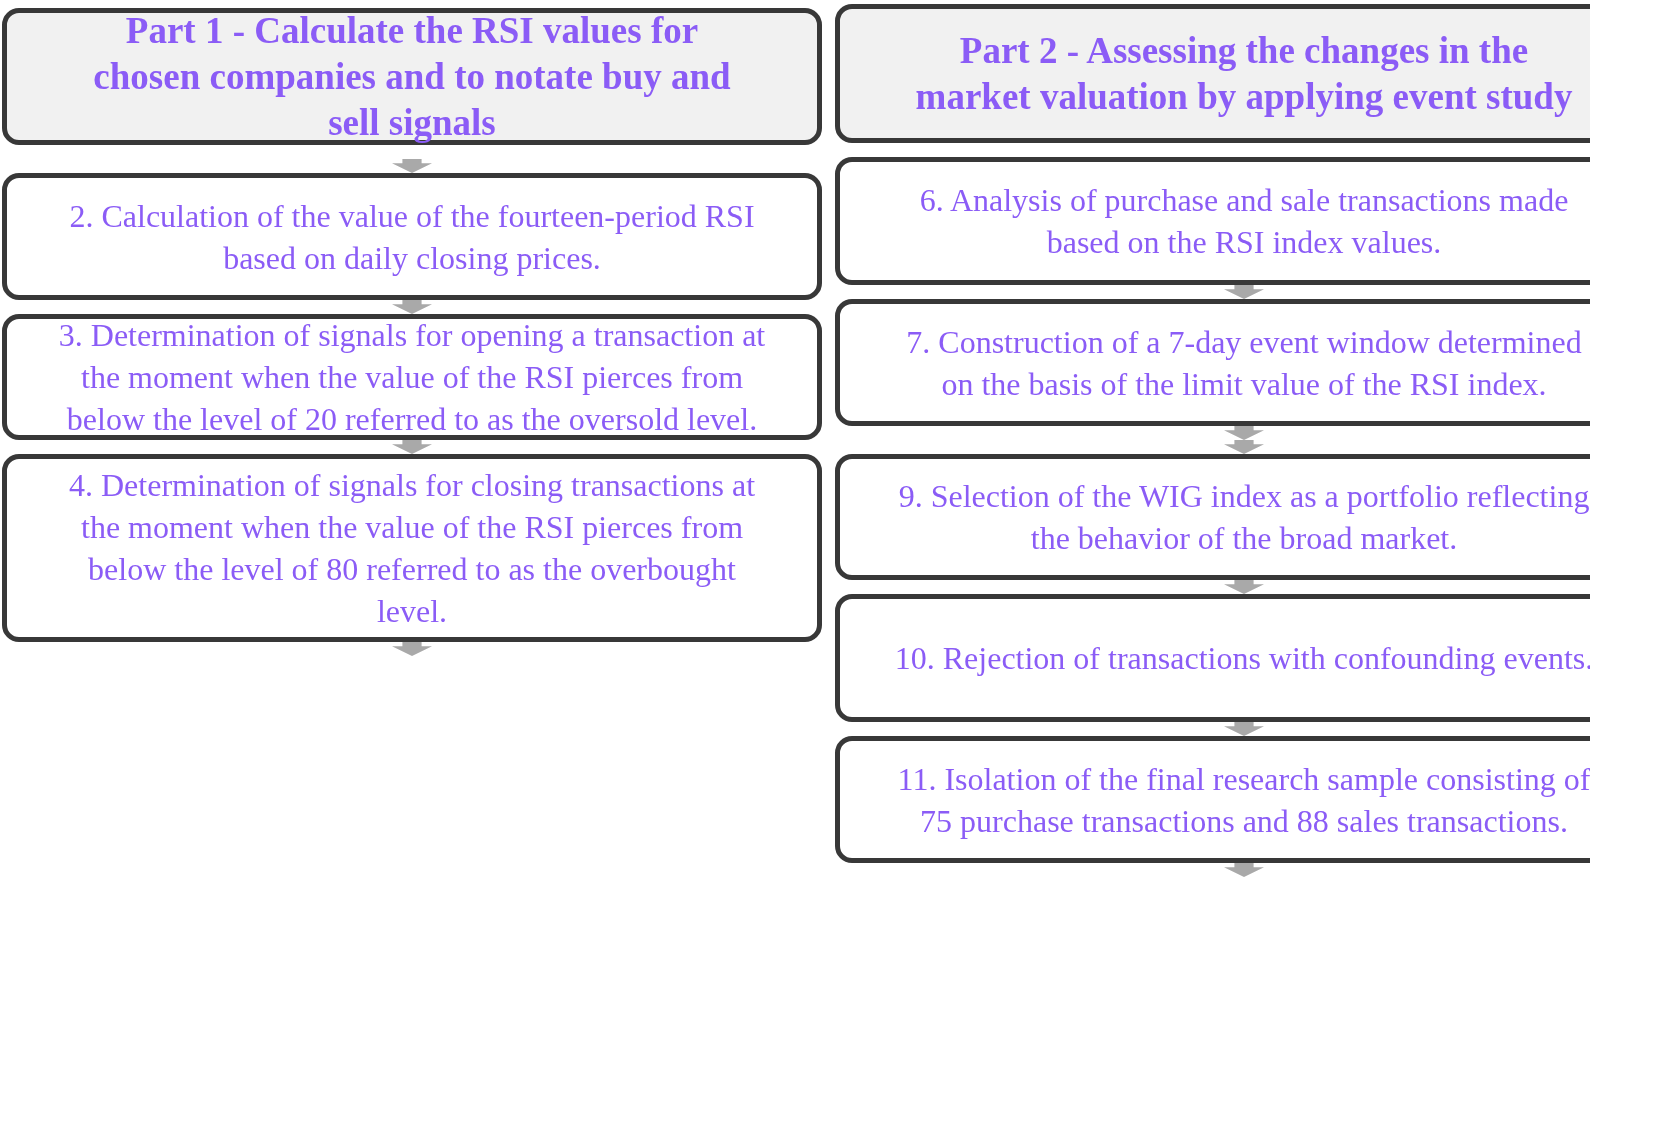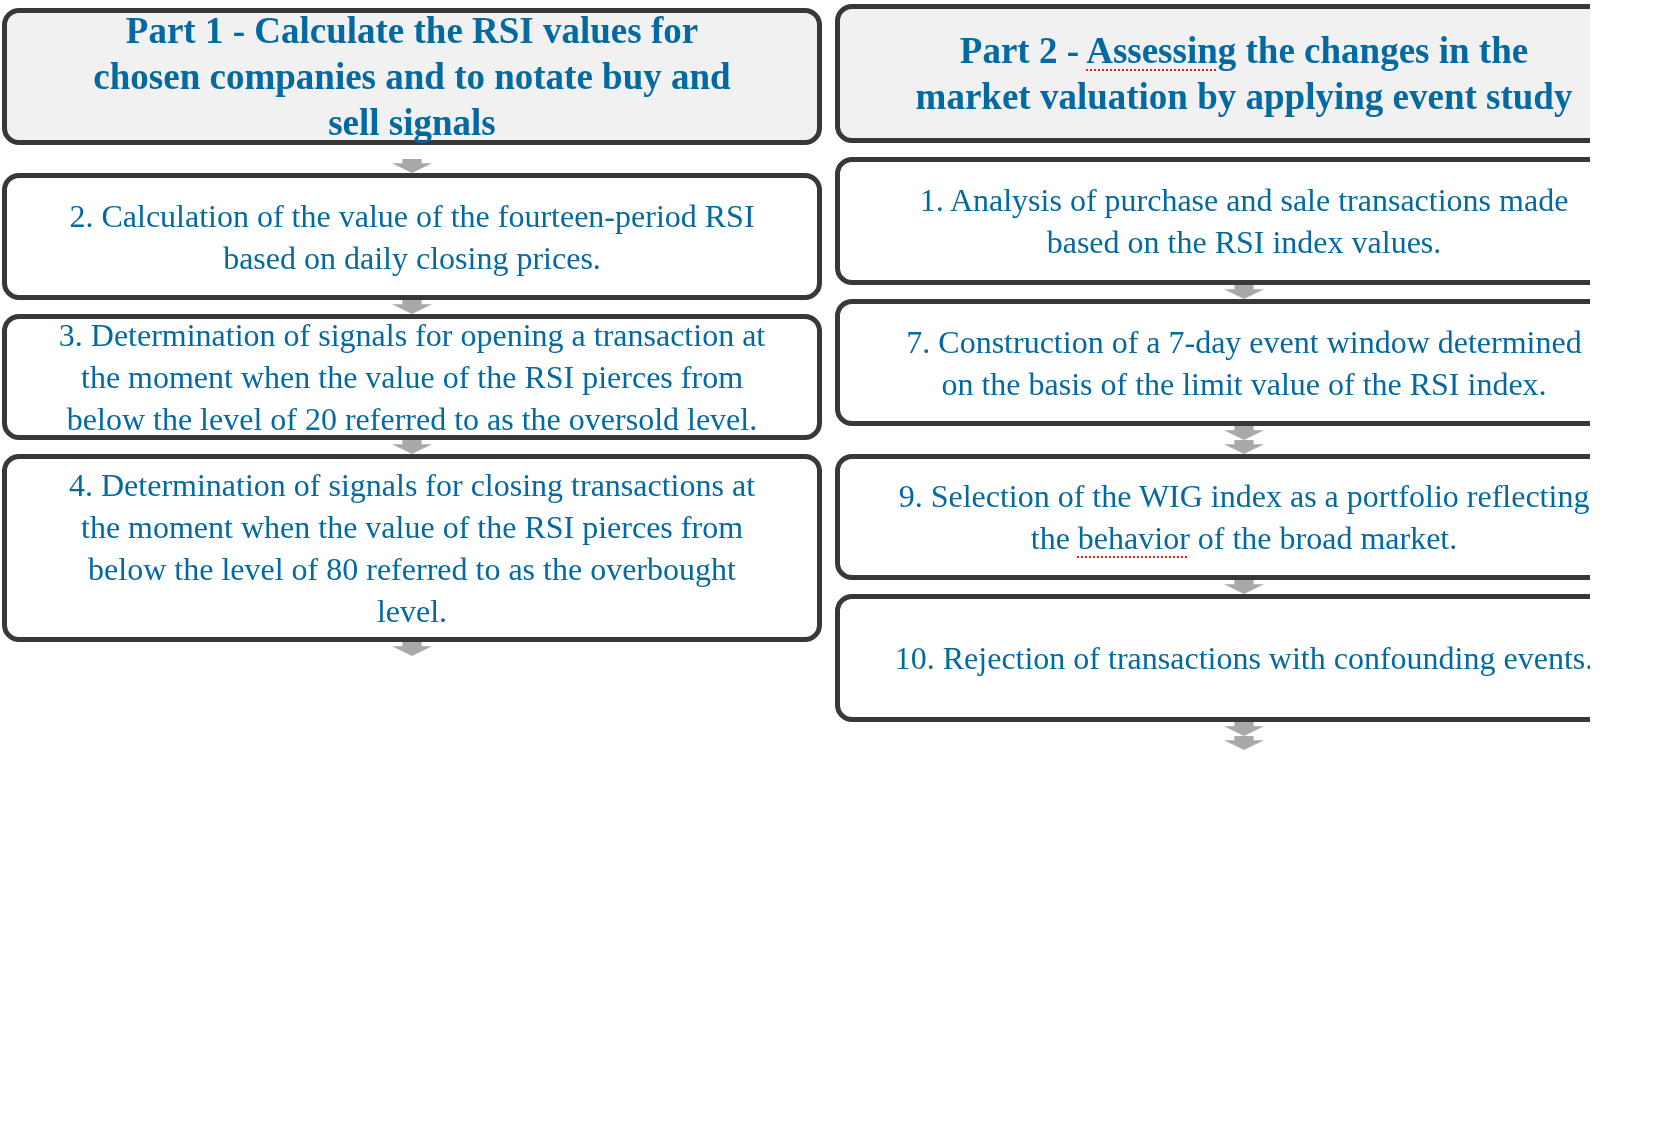--- a/index.html
+++ b/index.html
@@ -1,21 +1,21 @@
 <!DOCTYPE html>
 <html><head>
 <meta charset="utf-8">
 <style>
   html,body{margin:0;padding:0;background:#ffffff;}
   #canvas{
     position:relative;
     width:1590px;height:1135px;
     background:#ffffff;
     font-family:"Liberation Serif","DejaVu Serif",serif;
-    color:#0369a1;
+    color:#8b5cf6;
     overflow:hidden;
   }
   .col{position:absolute;display:flex;flex-direction:column;}
   #col-left{left:2px;top:8px;width:820px;}
   #col-right{left:835px;top:4px;width:818px;}
   .fbox{
     box-sizing:border-box;
     border:5px solid #383838;
     border-radius:17px;
     background:#ffffff;
@@ -34,21 +34,20 @@
   
   .hLhead{height:137px}.hL1{height:128px}.hL2{height:127px}.hL3{height:126px}.hL4{height:188px}.hL5{height:127px}
   .hRhead{height:139px}.hR6{height:128px}.hR7{height:127px}.hR8{height:126px}.hR9{height:126px}.hR10{height:128px}.hR11{height:127px}.hR12{height:130px}
   .gap{height:14px;display:flex;align-items:flex-start;justify-content:center;}
   .arrow{
     width:40px;height:14px;
     background:#a9a9a9;
     clip-path:polygon(26% 0,74% 0,74% 30%,100% 30%,50% 100%,0 30%,26% 30%);
   }
   .sq{
-    text-decoration:underline;
     text-decoration-style:dotted;
     text-decoration-color:#cc2a1e;
     text-decoration-thickness:2px;
     text-underline-offset:7px;
   }
 </style>
 </head>
 <body>
 
 <div id="canvas">
@@ -95,21 +94,21 @@
   </div>
 
   <div class="col" id="col-right">
     <div class="fbox header-box hRhead">
       <span class="txt">Part 2 - <span class="sq">Assessing</span> the changes in the
 market valuation by applying event study</span>
     </div>
     <div class="gap"></div>
 
     <div class="fbox hR6">
-      <span class="txt">1. Analysis of purchase and sale transactions made
+      <span class="txt">6. Analysis of purchase and sale transactions made
 based on the RSI index values.</span>
     </div>
     <div class="gap">
       <div class="arrow"></div>
     </div>
 
     <div class="fbox hR7">
       <span class="txt">7. Construction of a 7-day event window determined
 on the basis of the limit value of the RSI index.</span>
     </div>
@@ -129,19 +128,23 @@
       <div class="arrow"></div>
     </div>
 
     <div class="fbox hR10">
       <span class="txt">10. Rejection of transactions with confounding events.</span>
     </div>
     <div class="gap">
       <div class="arrow"></div>
     </div>
 
+    <div class="fbox hR11">
+      <span class="txt">11. Isolation of the final research sample consisting of
+75 purchase transactions and 88 sales transactions.</span>
+    </div>
     <div class="gap">
       <div class="arrow"></div>
     </div>
 
   </div>
 
 </div>
 
 </body></html>

